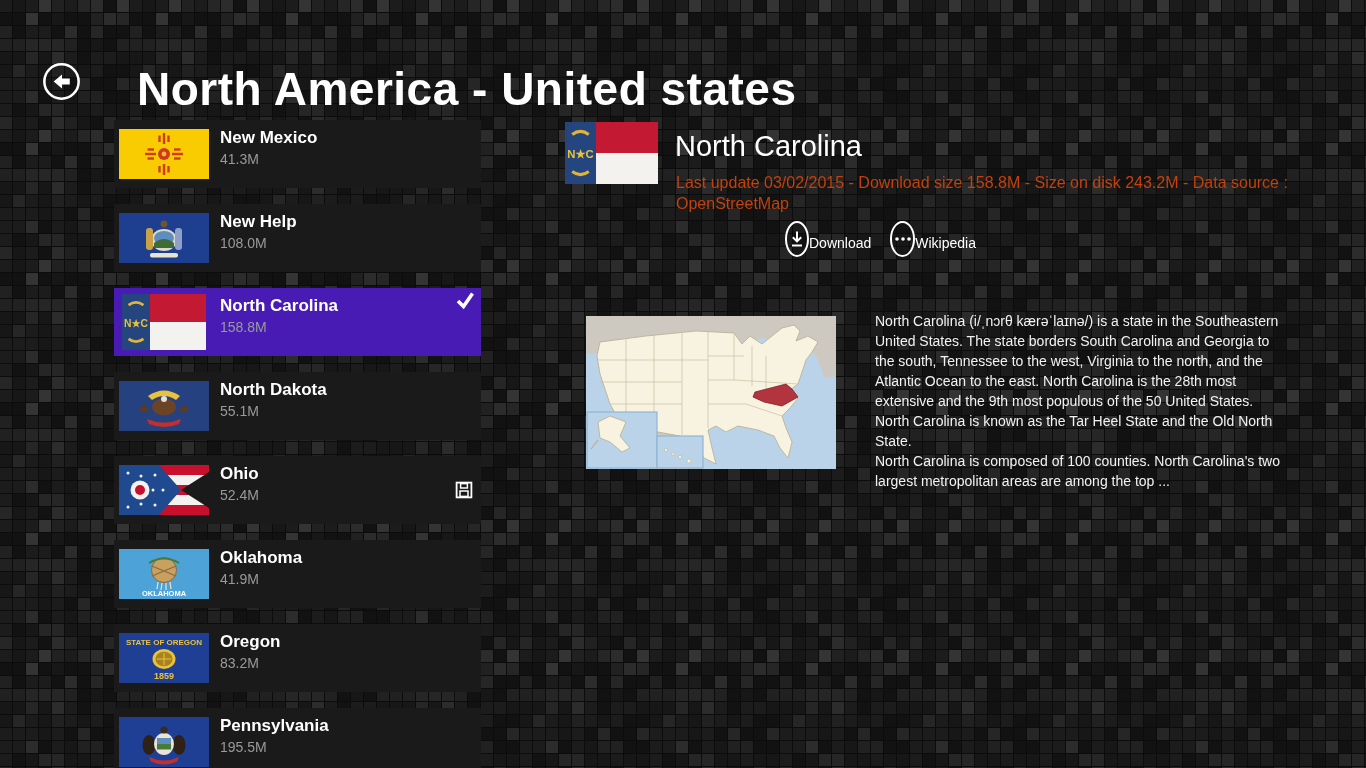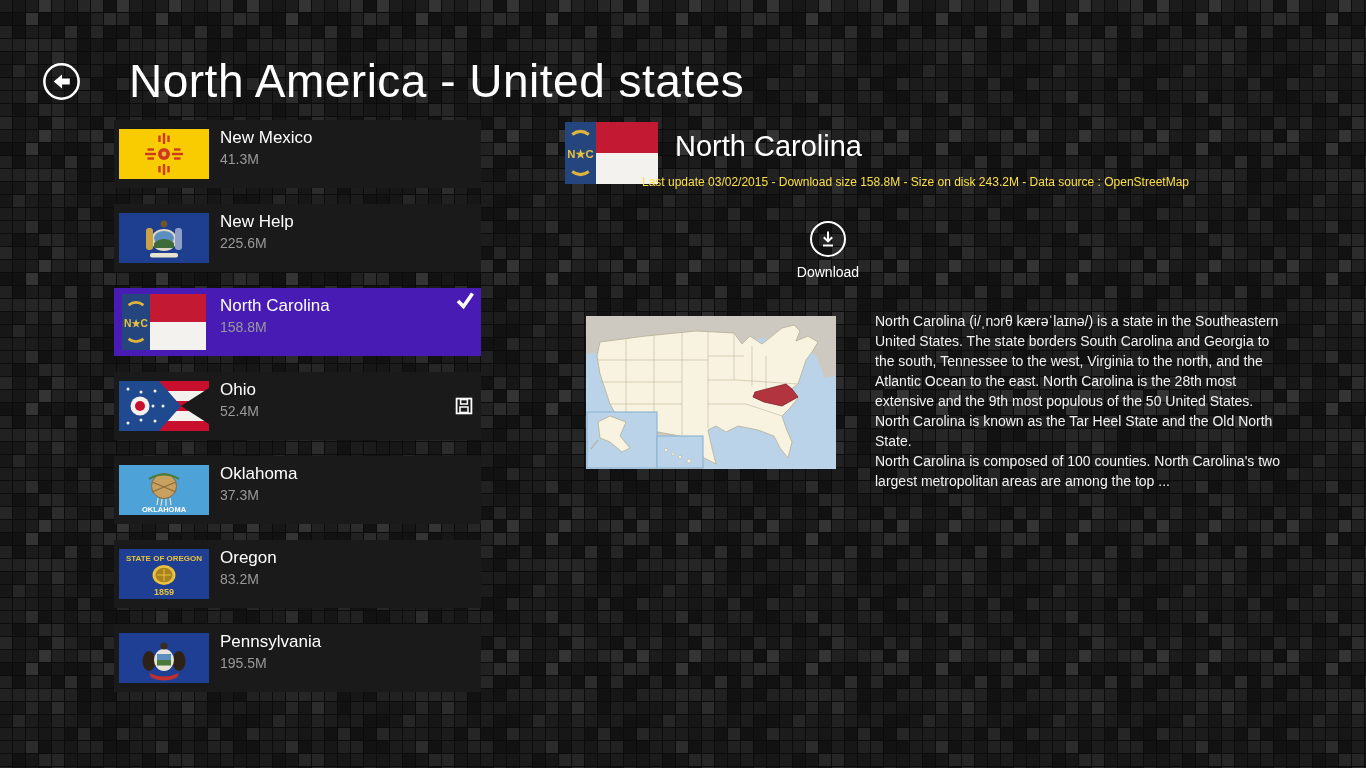--- a/index.html
+++ b/index.html
@@ -4,40 +4,40 @@
 <style>
   html,body{margin:0;padding:0}
   body{position:relative;width:1366px;height:768px;overflow:hidden;background:#0c0c0c;
        font-family:"Liberation Sans",sans-serif;}
   #texture{position:absolute;left:0;top:0;z-index:0}
   .app{position:absolute;left:0;top:0;width:1366px;height:768px;z-index:1}
 
   
   .back{position:absolute;left:42px;top:62px;width:39px;height:39px;background:transparent;
         border:none;padding:0;cursor:pointer}
-  .title{position:absolute;left:121px;top:46px;margin:8px;font-size:46px;font-weight:400;
+  .title{position:absolute;left:121px;top:46px;margin:16px;font-size:46px;font-weight:700;
          color:#fff;white-space:nowrap;letter-spacing:.5px}
 
   
   .list{position:absolute;left:114px;top:120px;width:367px}
   .row{position:relative;height:68px;margin-bottom:16px;background:#1a1a1a;cursor:pointer}
   .row.selected{background:var(--accent,#481cb4)}
   .flag{position:absolute;left:5px;top:9px;width:90px;height:50px;display:block}
   .row.selected .flag{left:4px;top:6px;width:92px;height:56px}
-  .rname{position:absolute;left:106px;top:8px;font-size:17px;font-weight:400;color:#fff;white-space:nowrap}
+  .rname{position:absolute;left:106px;top:8px;font-size:17px;font-weight:700;color:#fff;white-space:nowrap}
   .rsize{position:absolute;left:106px;top:31px;font-size:14px;color:#9a9a9a}
   .check{position:absolute;right:6px;top:2px;width:20px;height:20px}
   .save{position:absolute;right:8px;top:25px;width:18px;height:18px}
 
   
   .detail-flag{position:absolute;left:565px;top:122px;width:93px;height:62px;display:block}
   .detail-title{position:absolute;left:675px;top:130px;margin:0;font-size:29px;font-weight:300;color:#fff;white-space:nowrap}
-  .detail-meta{position:absolute;left:642px;top:172px;width:620px;font-size:12px;line-height:21px;color:#fde047}
+  .detail-meta{position:absolute;left:676px;top:172px;width:620px;font-size:16px;line-height:21px;color:#c2410c}
   .actions{position:absolute;left:785px;top:221px;display:flex;gap:19px}
-  .action{width:86px;display:flex;flex-direction:column;align-items:center}
+  .action{width:86px;display:flex;align-items:center}
   .circ{width:36px;height:36px;border:2px solid #fff;border-radius:50%;background:transparent;
         padding:0;cursor:pointer;display:flex;align-items:center;justify-content:center;color:#fff}
   .albl{margin-top:7px;font-size:14px;color:#fff;white-space:nowrap}
   .map{position:absolute;left:586px;top:316px;width:250px;height:153px;display:block}
   .desc{position:absolute;left:875px;top:311px;width:414px;font-size:14px;line-height:20px;
         color:#f2f2f2;white-space:pre-line}
   svg text{font-family:"Liberation Sans",sans-serif}
 </style>
 </head>
 <body>
@@ -194,39 +194,52 @@
         <rect width="90" height="50" fill="#1e3f8f"></rect>
         <ellipse cx="45" cy="27" rx="13" ry="11" fill="#ded9c4"></ellipse>
         <ellipse cx="45" cy="25" rx="10" ry="7" fill="#5d8ec0"></ellipse>
         <path d="M35,30 q10,-8 20,0 v5 h-20 z" fill="#3f6b39"></path>
         <rect x="27" y="15" width="7" height="22" rx="3" fill="#caa245"></rect>
         <rect x="56" y="15" width="7" height="22" rx="3" fill="#8fa0c8"></rect>
         <circle cx="45" cy="11" r="3.4" fill="#6e5530"></circle>
         <rect x="31" y="40" width="28" height="4.5" rx="2" fill="#e9e4d0"></rect>
       </svg>
       <span class="rname">New Help</span>
-      <span class="rsize">225.6M</span>
+      <span class="rsize">108.0M</span>
     </div>
 
     <div class="row selected">
       <svg class="flag" viewBox="0 0 90 60">
         <rect width="30" height="60" fill="#24457e"></rect>
         <rect x="30" width="60" height="30" fill="#c41933"></rect>
         <rect x="30" y="30" width="60" height="30" fill="#f4f2ee"></rect>
         <path d="M7,12 q8,-6 16,0" fill="none" stroke="#e0b43c" stroke-width="3"></path>
         <path d="M7,48 q8,6 16,0" fill="none" stroke="#e0b43c" stroke-width="3"></path>
         <text x="15" y="35" font-size="11" font-weight="bold" fill="#e8c23c" text-anchor="middle">N★C</text>
       </svg>
       <span class="rname">North Carolina</span>
       <span class="rsize">158.8M</span>
       <svg class="check" viewBox="0 0 20 20">
         <path d="M3,11 L8.5,16.5 L17.5,3.5" fill="none" stroke="#fff" stroke-width="3.6"></path>
       </svg>
     </div>
 
+    <div class="row">
+      <svg class="flag" viewBox="0 0 90 50">
+        <rect width="90" height="50" fill="#26417f"></rect>
+        <path d="M29,15 q16,-11 32,0 l-4,4 q-12,-8 -24,0 z" fill="#e8c23c"></path>
+        <path d="M26,23 l-7,6 l11,3 z" fill="#5d3a20"></path>
+        <path d="M64,23 l7,6 l-11,3 z" fill="#5d3a20"></path>
+        <ellipse cx="45" cy="26" rx="12" ry="8.5" fill="#6b4326"></ellipse>
+        <circle cx="45" cy="18" r="3" fill="#e8e0d0"></circle>
+        <path d="M28,38 q17,7 34,0 l-2,5 q-15,6 -30,0 z" fill="#c32f2f"></path>
+      </svg>
+      <span class="rname">North Dakota</span>
+      <span class="rsize">55.1M</span>
+    </div>
 
     <div class="row">
       <svg class="flag" viewBox="0 0 90 50">
         <rect width="90" height="10" fill="#c8102e"></rect>
           <rect y="10" width="90" height="10" fill="#f4f2ee"></rect>
         <rect y="20" width="90" height="10" fill="#c8102e"></rect>
           <rect y="30" width="90" height="10" fill="#f4f2ee"></rect>
         <rect y="40" width="90" height="10" fill="#c8102e"></rect>
         <path d="M90,7 L62,25 L90,43 Z" fill="#1a1a1a"></path>
         <path d="M0,0 H40 L62,25 L40,50 H0 Z" fill="#204a8f"></path>
@@ -260,21 +273,21 @@
         <path d="M30,14 q15,-9 30,0" fill="none" stroke="#4a7a3a" stroke-width="2"></path>
         <g stroke="#e8e4d0" stroke-width="1.2">
           <line x1="39" y1="33" x2="38" y2="40"></line>
             <line x1="43" y1="34" x2="42" y2="41"></line>
           <line x1="47" y1="34" x2="47" y2="41"></line>
             <line x1="51" y1="33" x2="52" y2="40"></line>
         </g>
         <text x="45" y="46.5" font-size="7.5" font-weight="bold" fill="#fff" text-anchor="middle">OKLAHOMA</text>
       </svg>
       <span class="rname">Oklahoma</span>
-      <span class="rsize">37.3M</span>
+      <span class="rsize">41.9M</span>
     </div>
 
     <div class="row">
       <svg class="flag" viewBox="0 0 90 50">
         <rect width="90" height="50" fill="#1e3f94"></rect>
         <text x="45" y="12" font-size="8" font-weight="bold" fill="#e8c23c" text-anchor="middle">STATE OF OREGON</text>
         <ellipse cx="45" cy="26" rx="11.5" ry="10" fill="#e8c23c"></ellipse>
         <ellipse cx="45" cy="26" rx="8.5" ry="7.3" fill="#a8821e"></ellipse>
         <path d="M38,26 h14 M45,20 v12" stroke="#e8c23c" stroke-width="1"></path>
         <text x="45" y="46" font-size="9" font-weight="bold" fill="#e8c23c" text-anchor="middle">1859</text>
@@ -313,20 +326,30 @@
   <div class="detail-meta">Last update 03/02/2015 - Download size 158.8M - Size on disk 243.2M - Data source : OpenStreetMap</div>
 
   <div class="actions">
     <div class="action">
       <button class="circ">
         <svg viewBox="0 0 20 20" width="20" height="20">
           <path d="M10,2.5 V12 M5.8,8.2 L10,12.4 L14.2,8.2 M5,16.5 H15" fill="none" stroke="#fff" stroke-width="2"></path>
         </svg>
       </button>
       <span class="albl">Download</span>
+    </div>
+    <div class="action">
+      <button class="circ">
+        <svg viewBox="0 0 20 20" width="20" height="20">
+          <circle cx="4" cy="10" r="1.8" fill="#fff"></circle>
+            <circle cx="10" cy="10" r="1.8" fill="#fff"></circle>
+            <circle cx="16" cy="10" r="1.8" fill="#fff"></circle>
+        </svg>
+      </button>
+      <span class="albl">Wikipedia</span>
     </div>
   </div>
 
   <svg class="map" viewBox="0 0 250 153">
     <rect width="250" height="153" fill="#bad3e8"></rect>
     <path d="M0,0 H250 V48 L236,54 L230,40 L222,33 L205,26 L178,22 L148,28 L118,24 L80,30 L40,34 L0,38 Z" fill="#cdc9c1"></path>
     <path d="M232,0 H250 V60 L238,62 L234,44 Z" fill="#cdc9c1"></path>
     <path d="M70,112 L92,120 L104,130 L112,144 L118,153 H62 L58,118 Z" fill="#cdc9c1"></path>
     <path d="M14,26 L60,20 L110,15 L148,17 L156,28 L164,20 L176,28 L186,20 L196,12 L208,9 L214,15 L210,25 L222,20 L232,26 L226,36 L220,44 L216,56 L212,68 L204,74 L212,82 L204,92 L196,100 L200,112 L206,126 L202,142 L194,132 L188,120 L172,114 L152,110 L140,116 L130,110 L122,114 L126,132 L130,148 L118,142 L108,128 L94,120 L72,116 L52,112 L34,106 L24,88 L14,58 L11,40 Z" fill="#f8f3e0" stroke="#b5ad92" stroke-width="0.8"></path>
     <g stroke="#c6bfa4" stroke-width="0.7" fill="none">

